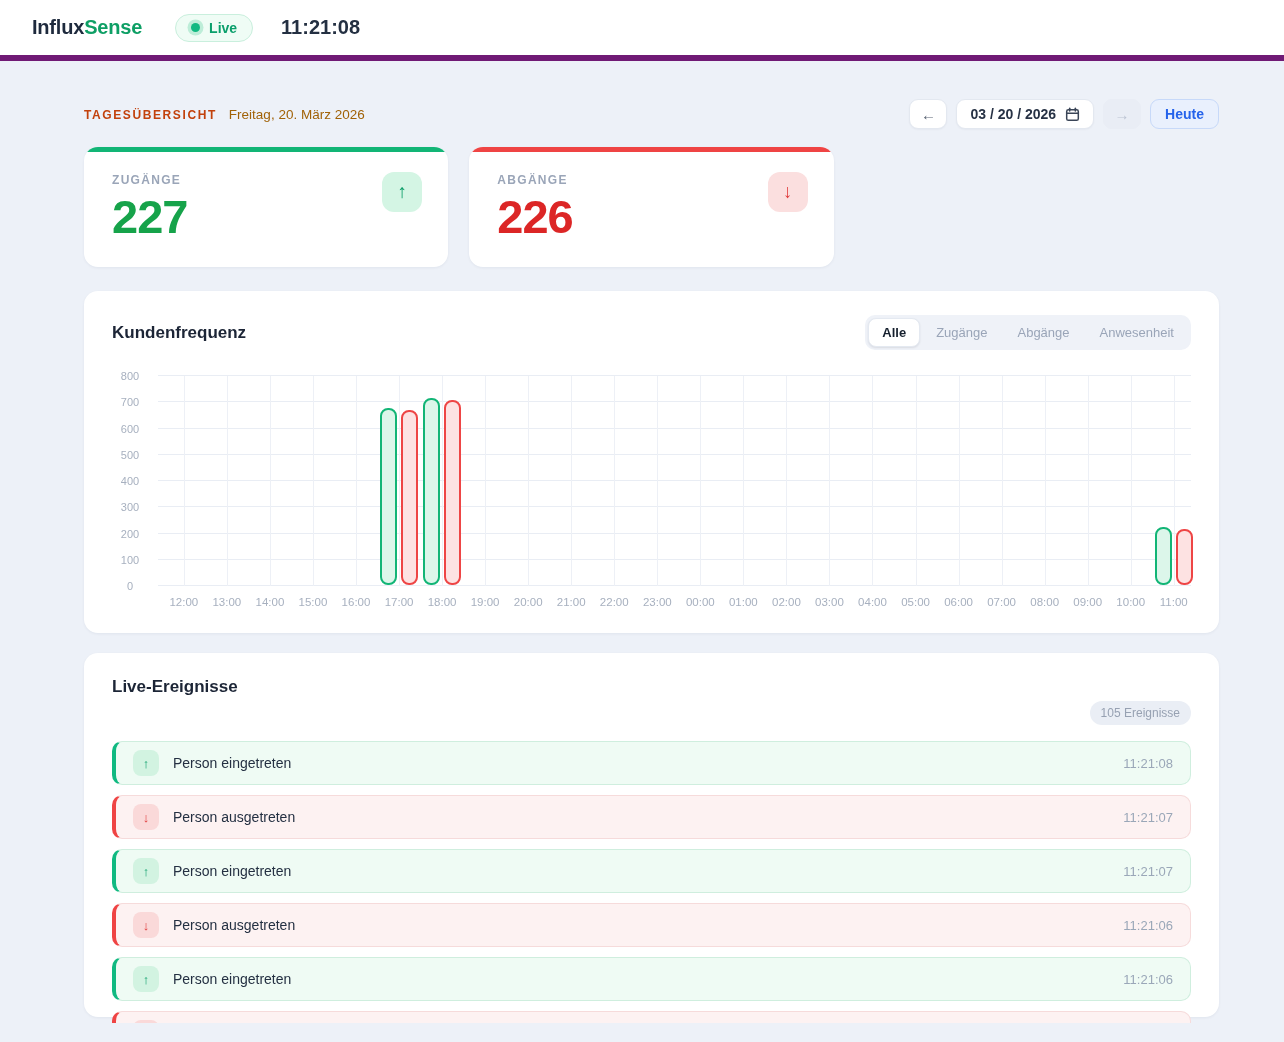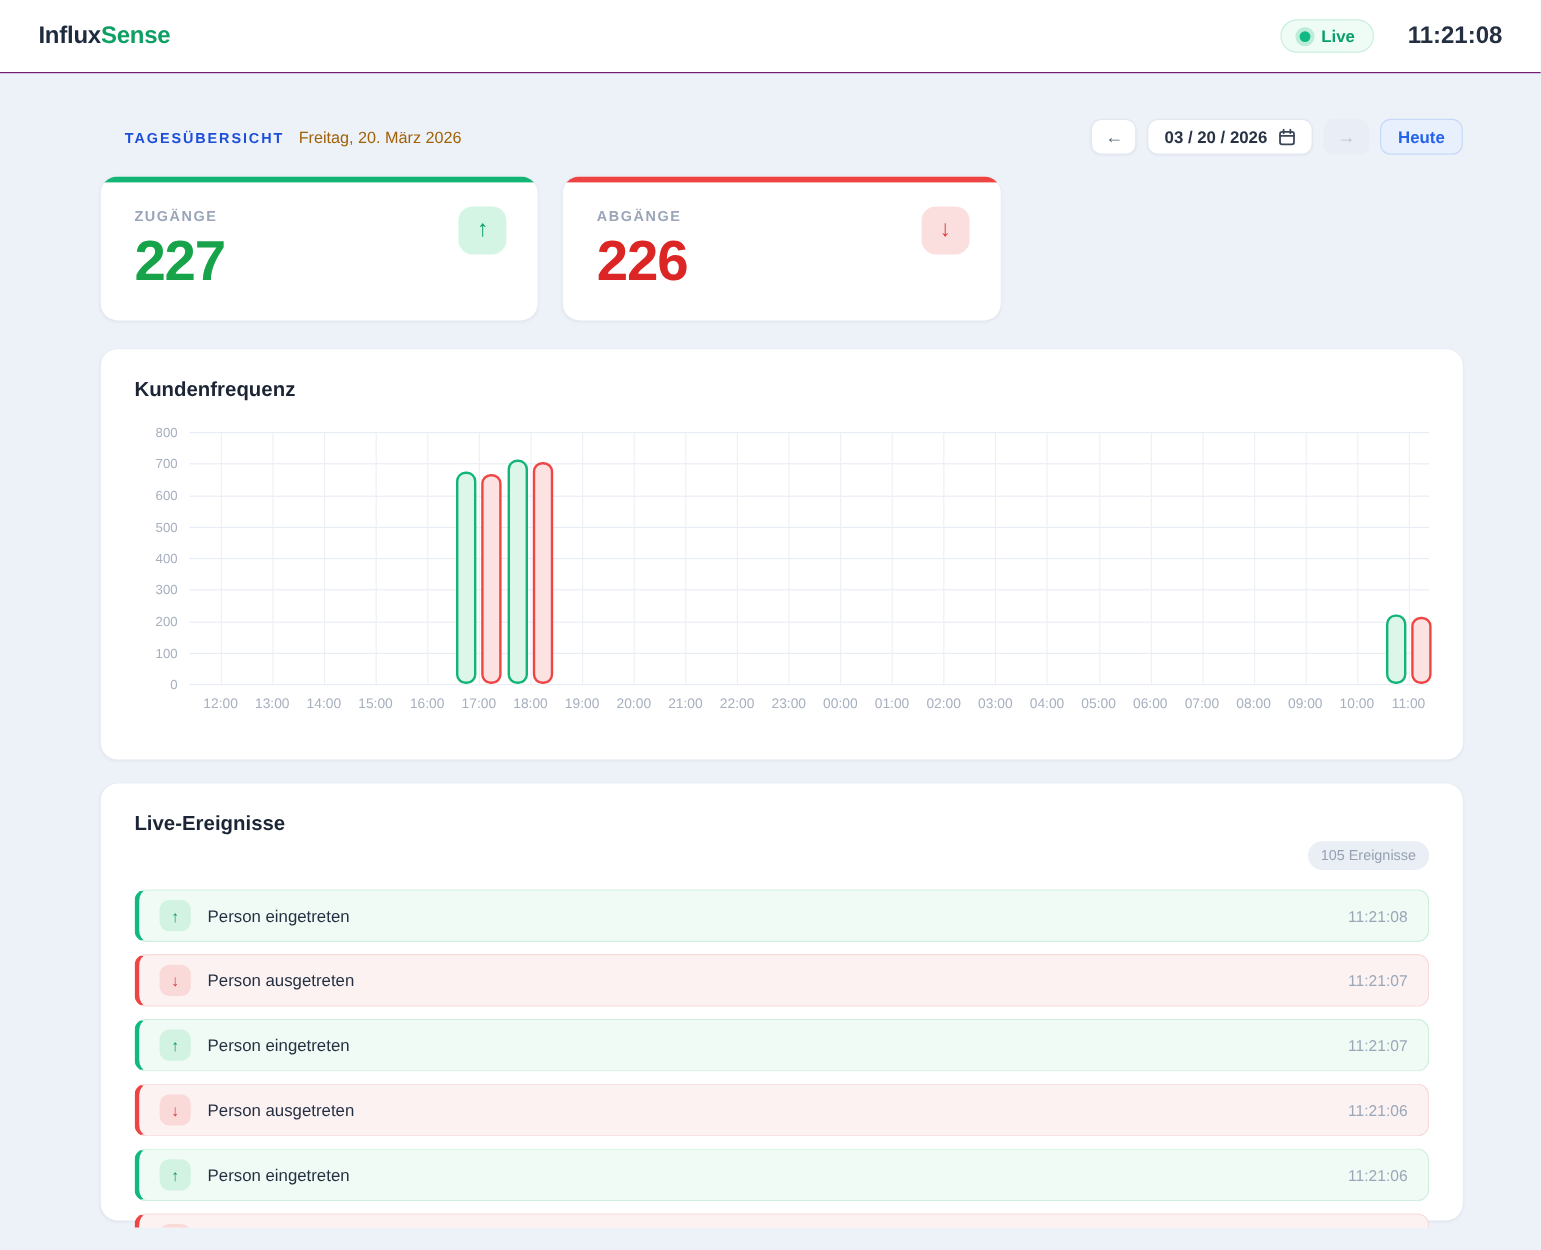--- a/index.html
+++ b/index.html
@@ -5,22 +5,22 @@
   * { margin:0; padding:0; box-sizing:border-box; }
   html,body { width:1284px; height:1042px; overflow:hidden; }
   body {
     background:#edf1f8;
     font-family:"Liberation Sans","DejaVu Sans",sans-serif;
     color:#243042;
   }
 
   
   .app-header{
-    height:61px; background:#ffffff; border-bottom:1px solid #701a75;
-    display:flex; align-items:center; justify-content:space-between;
+    height:61px; background:#ffffff; border-bottom:6px solid #701a75;
+    display:flex; align-items:center; 
     padding:0 32px;
     gap:33px;
   }
   .brand{ font-size:20px; font-weight:700; color:#1e2a3d; letter-spacing:-.2px;}
   .brand .accent{ color:#0e9f65; }
   .header-right{ display:flex; align-items:center; }
   .live-pill{
     display:flex; align-items:center; gap:9px;
     background:#effcf5; border:1px solid #c9efdd; border-radius:999px;
     padding:5px 15px; color:#0a9f6b; font-weight:700; font-size:14px;
@@ -29,21 +29,21 @@
     box-shadow:0 0 0 3.5px #bdedd8; }
   .clock{ font-size:20px; font-weight:700; color:#243042; margin-left:28px;
     font-variant-numeric:tabular-nums; }
 
   
   .container{ width:1135px; margin-left:84px; }
 
   
   .overview-bar{ margin-top:38px; display:flex; align-items:center; justify-content:space-between; height:30px;}
   .overview-left{ display:flex; align-items:baseline; gap:12px; }
-  .section-label{ font-size:12px; font-weight:700; letter-spacing:1.6px; color:#1d4ed8;margin-left:20px; }
+  .section-label{ font-size:12px; font-weight:700; letter-spacing:1.6px; color:#c2410c; }
   .date-text{ font-size:13.5px; color:#a16207; }
   .date-controls{ display:flex; align-items:center; gap:9px; }
   .nav-btn{
     width:38px; height:30px; background:#fff; border:1px solid #e3e8f0; border-radius:9px;
     display:flex; align-items:center; justify-content:center; font-size:15px; color:#5b6575;
     cursor:pointer; box-shadow:0 1px 2px rgba(20,30,60,.04);
   }
   .nav-btn.disabled{ background:#e9edf5; border-color:#e9edf5; color:#bcc4d3; cursor:default; box-shadow:none;}
   .date-input{
     background:#fff; border:1px solid #e3e8f0; border-radius:9px; height:30px;
@@ -96,21 +96,21 @@
   .tab.active{
     background:#fff; color:#16202e; font-weight:700; border-color:#e4e9f1;
     box-shadow:0 1px 2px rgba(15,23,42,.10);
   }
   .filter-tabs{ margin-left:auto; }
 
   .chart-wrap{ margin-top:26px; padding-left:46px; position:relative; }
   .plot{ position:relative; height:210px; }
   .gl-h{ position:absolute; left:0; right:0; height:0; border-top:1px solid #e9edf4; }
   .gl-v{ position:absolute; top:0; bottom:0; width:0; border-left:1px solid #edf0f6; }
-  .ytick{ position:absolute; left:-46px; width:36px; text-align:right;
+  .ytick{ position:absolute; left:-46px; width:36px; text-align:center;
     font-size:11px; color:#a7b0bf; transform:translateY(50%); }
   .xtick{ position:absolute; top:calc(100% + 10px); transform:translateX(-50%);
     font-size:11.5px; color:#a7b0bf; white-space:nowrap; }
   .bar{ position:absolute; bottom:1px; width:17px; border-radius:8px; border:2px solid; }
   .bar.enter{ background:#dcf6ea; border-color:#12b576; }
   .bar.exit { background:#fde2e2; border-color:#ee4545; }
 
   
   .events-card{
     margin-top:20px; background:#fff; border-radius:14px; height:364px;
@@ -190,20 +190,26 @@
       <div class="stat-topbar"></div>
       <div class="stat-label">ABGÄNGE</div>
       <div class="stat-value">226</div>
       <div class="stat-badge">↓</div>
     </div>
   </section>
 
   <section class="chart-card">
     <div class="chart-header">
       <div class="card-title">Kundenfrequenz</div>
+      <div class="tab-group filter-tabs" id="filter-tabs">
+          <div class="tab active">Alle</div>
+          <div class="tab">Zugänge</div>
+          <div class="tab">Abgänge</div>
+          <div class="tab">Anwesenheit</div>
+        </div>
     </div>
     <div class="chart-wrap">
       <div class="plot" id="plot">
           <div class="gl-h" style="bottom: 0%;"></div>
           <div class="ytick" style="bottom: 0%;">0</div>
           <div class="gl-h" style="bottom: 12.5%;"></div>
           <div class="ytick" style="bottom: 12.5%;">100</div>
           <div class="gl-h" style="bottom: 25%;"></div>
           <div class="ytick" style="bottom: 25%;">200</div>
           <div class="gl-h" style="bottom: 37.5%;"></div>

